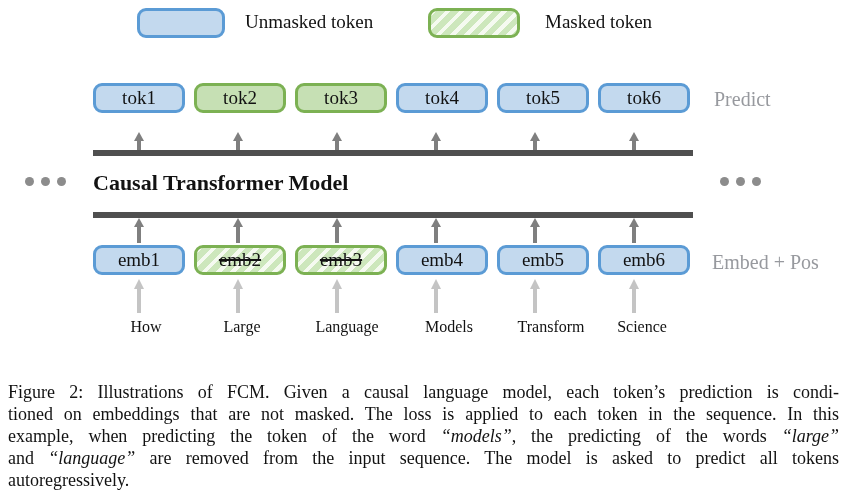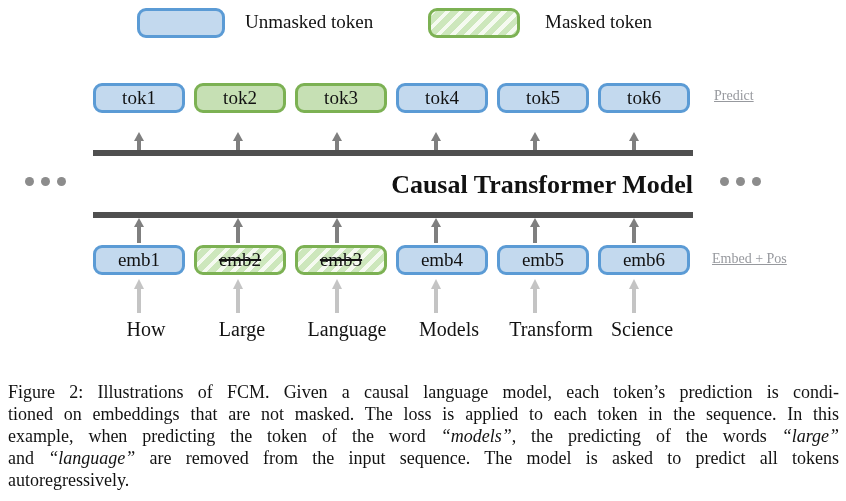--- a/index.html
+++ b/index.html
@@ -49,50 +49,50 @@
     font-size:19px;
   }
   .tokbox.blue{background:var(--blue-fill);border-color:var(--blue-border);}
   .tokbox.green{background:var(--green-fill);border-color:var(--green-border);text-align:right;}
   .tokbox.hatch{
     border-color:var(--green-border);
     background:repeating-linear-gradient(135deg,var(--hatch-light) 0 4px,var(--hatch-green) 4px 10px);
   }
   .tokbox.struck span{text-decoration:line-through;text-decoration-thickness:2px;}
   
-  .side-label{position:absolute;font-size:14px;color:var(--gray-label);white-space:nowrap;text-decoration:underline;}
+  .side-label{position:absolute;font-size:20px;color:var(--gray-label);white-space:nowrap;}
   .side-label.predict{left:714px;top:88px;}
   .side-label.embedpos{left:712px;top:251px;}
   
   .hbar{position:absolute;left:93px;width:600px;height:6px;background:var(--bar);}
   .hbar.top{top:150px;}
   .hbar.bottom{top:212px;}
   .model-label{
     position:absolute;left:93px;top:170px;width:600px;
-    text-align:right;font-weight:bold;font-size:26px;
+    text-align:left;font-weight:bold;font-size:22px;
   }
   
   .dots{position:absolute;top:177px;display:flex;gap:7px;}
   .dots.left{left:25px;}
   .dots.right{left:720px;}
   .dots i{width:9px;height:9px;border-radius:50%;background:var(--dot);}
   
   .arrow{position:absolute;width:10px;}
   .arrow .head{width:0;height:0;margin:0 auto;
     border-left:5px solid transparent;border-right:5px solid transparent;
     border-bottom:9px solid var(--arrow);}
   .arrow .tail{width:4px;background:var(--arrow);margin:0 auto;}
   .arrow.r1{top:132px;}  .arrow.r1 .tail{height:10px;}
   .arrow.r2{top:218px;}  .arrow.r2 .tail{height:16px;}
   .arrow.r3{top:279px;}
   .arrow.r3 .head{border-bottom-color:var(--light-arrow);border-bottom-width:10px;
     border-left-width:5px;border-right-width:5px;}
   .arrow.r3 .tail{height:24px;background:var(--light-arrow);}
   
-  .word{position:absolute;top:318px;transform:translateX(-50%);font-size:20px;white-space:nowrap;}
+  .word{position:absolute;top:318px;transform:translateX(-50%);font-size:16px;white-space:nowrap;}
   
   .caption{position:absolute;left:8px;top:381px;width:831px;font-size:18px;line-height:22px;}
   .cap-line{text-align:justify;text-align-last:justify;}
   .cap-line.last{text-align:left;text-align-last:left;}
   .cap-line i{font-style:italic;}
 </style>
 </head>
 <body>
 
 <div id="page">

